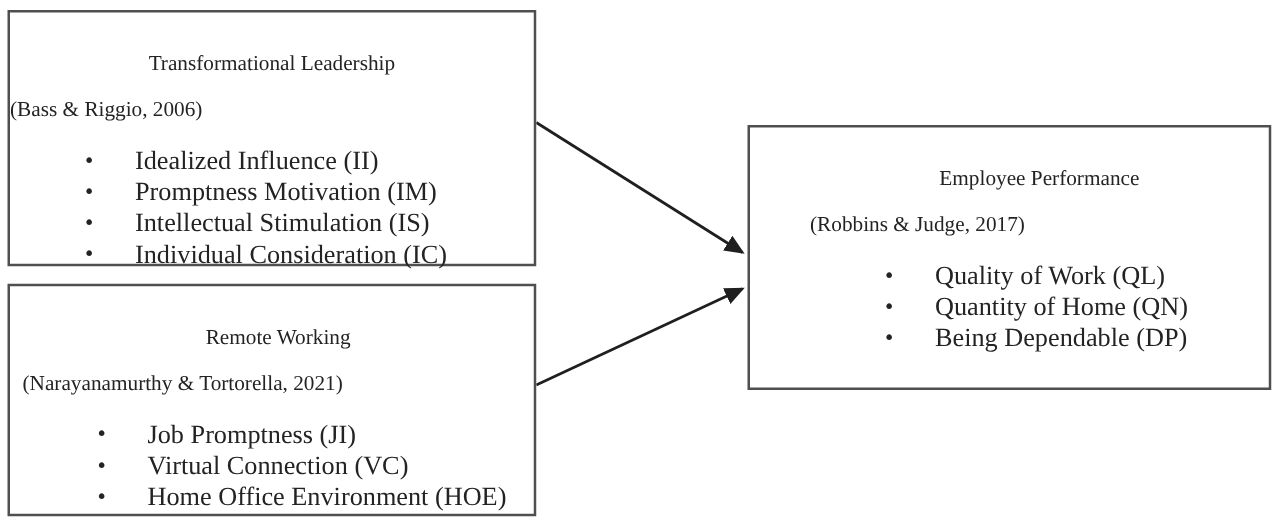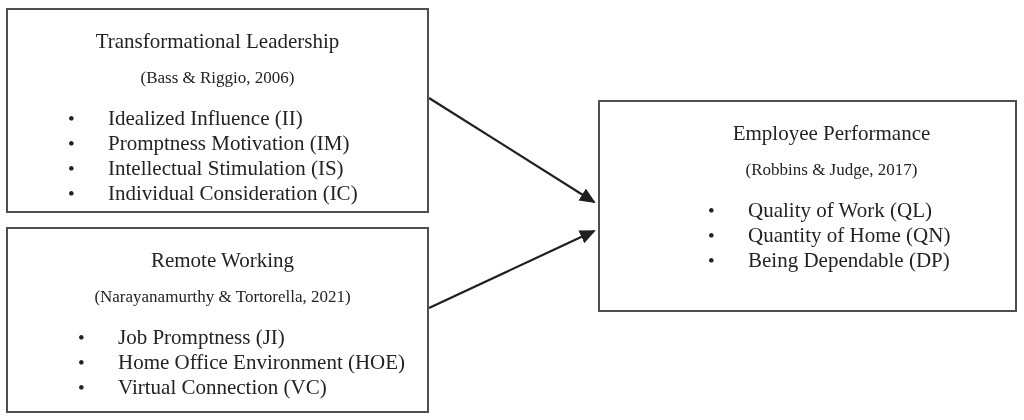--- a/index.html
+++ b/index.html
@@ -22,28 +22,27 @@
     top: 0;
     pointer-events: none;
   }
   .box {
     position: absolute;
     box-sizing: border-box;
     border: 2px solid #4f4f4f;
     background: #ffffff;
   }
   .box-title {
-    margin-top: 20px;
+    margin-top: 30px;
     text-align: center;
-    font-size: 21px;
+    font-size: 17px;
     line-height: 22px;
   }
   .box-source {
     margin-top: 15px;
-    text-align: center;
     font-size: 17px;
     line-height: 22px;
   }
   .box-list {
     margin: 17px 0 0 0;
     padding: 0;
     list-style: none;
   }
   .box-list li {
     display: flex;
@@ -97,24 +96,24 @@
   </div>
 
   <div class="box" id="box-remote">
     <div class="box-title">Remote Working</div>
     <div class="box-source">(Narayanamurthy &amp; Tortorella, 2021)</div>
     <ul class="box-list">
       <li>
           <span>Job Promptness (JI)</span>
         </li>
       <li>
-          <span>Home Office Environment (HOE)</span>
+          <span>Virtual Connection (VC)</span>
         </li>
       <li>
-          <span>Virtual Connection (VC)</span>
+          <span>Home Office Environment (HOE)</span>
         </li>
     </ul>
   </div>
 
   <div class="box" id="box-performance">
     <div class="box-title">Employee Performance</div>
     <div class="box-source">(Robbins &amp; Judge, 2017)</div>
     <ul class="box-list">
       <li>
           <span>Quality of Work (QL)</span>

